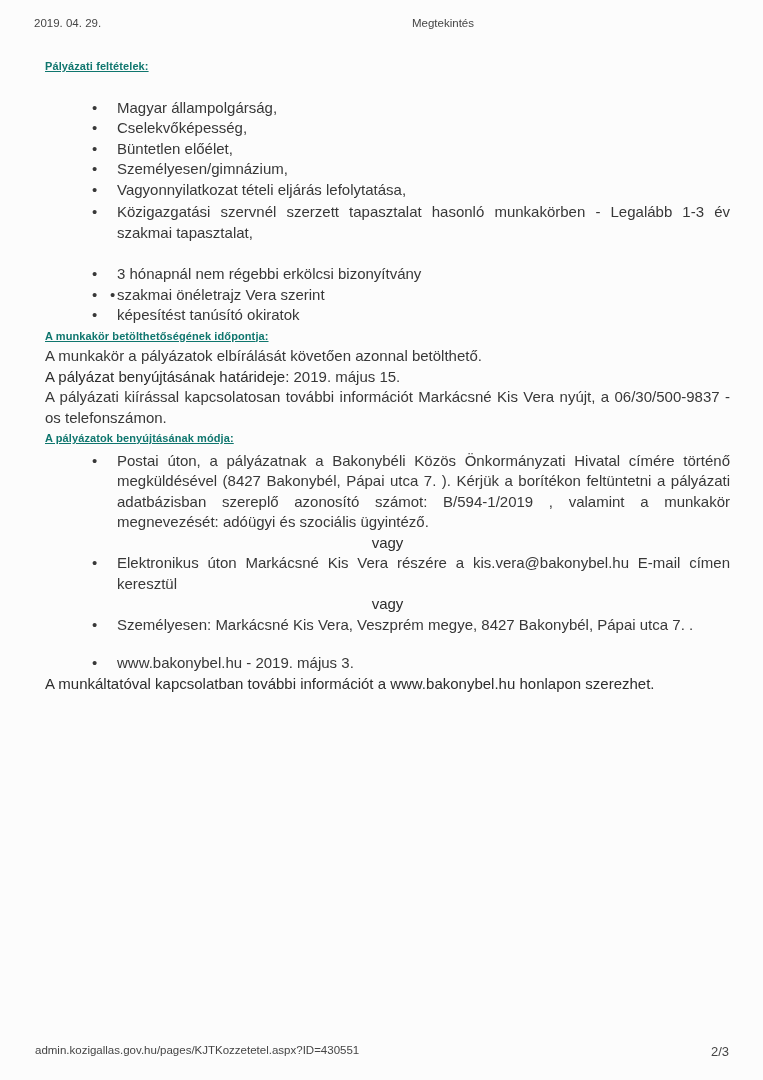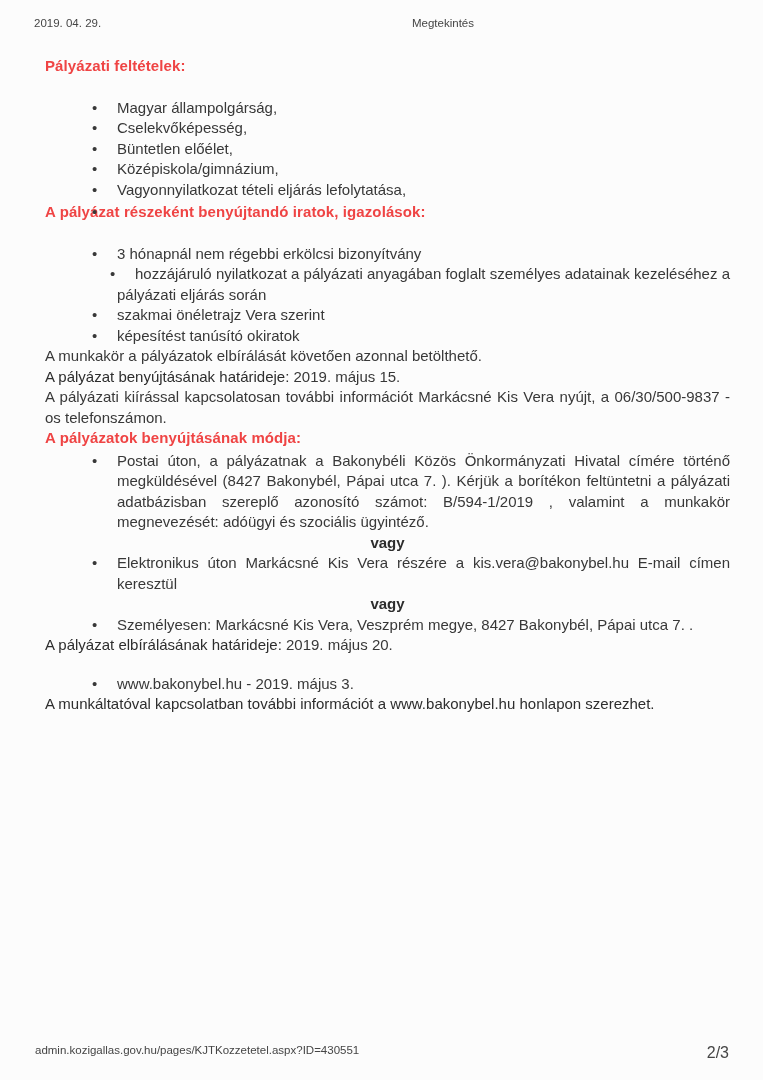--- a/index.html
+++ b/index.html
@@ -22,47 +22,48 @@
     font-size: 11.5px; color: #454545; margin-left: 9px;
   }
   .content {
     position: absolute; top: 0; left: 0; right: 0;
     padding: 56px 33px 0 45px;
     font-size: 15px;
     line-height: 20.5px;
   }
   .content p, .content h2, .content div.li, .content .or { margin: 0; }
   h2.sec {
-    font-size: 15px; font-weight: 700; color: #ef4444;
+    font-size: 11px; font-weight: 700; color: #0f766e;
     letter-spacing: 0.1px;
+    text-decoration: underline;
   }
   .b { font-weight: 400; color: #2d2d2d; }
   .li {
     position: relative;
     padding-left: 72px;
   }
   .li .dot {
     position: absolute; left: 47px; top: 0;
     font-size: 15px;
   }
   .just { text-align: justify; }
   .indent-first { text-indent: 18px; }
-  .or { font-weight: 700; text-align: center; color: #2d2d2d; }
+  .or { font-weight: 400; text-align: center; color: #2d2d2d; }
   .mt2  { margin-top: 2px; }
   .mt14 { margin-top: 14px; }
   .mt16 { margin-top: 16px; }
   .mt18 { margin-top: 18px; }
   .mt21 { margin-top: 21px; }
   .ftr-url {
     position: absolute; left: 35px; top: 1044px;
     font-size: 11.5px; color: #454545;
   }
   .ftr-page {
     position: absolute; right: 34px; top: 1044px;
-    font-size: 16px; color: #454545;
+    font-size: 13px; color: #454545;
   }
 </style>
 </head>
 <body>
 
 <div class="page">
 
   <span class="hdr-date">2019. 04. 29.</span>
   <span class="hdr-title">Megtekintés</span>
 
@@ -77,54 +78,54 @@
       <div class="li">
         <span class="dot">•</span>
         <span>Cselekvőképesség,</span>
       </div>
       <div class="li">
         <span class="dot">•</span>
         <span>Büntetlen előélet,</span>
       </div>
       <div class="li">
         <span class="dot">•</span>
-        <span>Középiskola/gimnázium,</span>
+        <span>Személyesen/gimnázium,</span>
       </div>
       <div class="li">
         <span class="dot">•</span>
         <span>Vagyonnyilatkozat tételi eljárás lefolytatása,</span>
       </div>
     </div>
 
     <div class="mt2">
       <div class="li just">
         <span class="dot">•</span>
+        <span>Közigazgatási szervnél szerzett tapasztalat hasonló munkakörben - Legalább 1-3 év szakmai tapasztalat,</span>
       </div>
     </div>
 
-    <h2 class="sec mt14">A pályázat részeként benyújtandó iratok, igazolások:</h2>
     <div class="mt21">
       <div class="li">
         <span class="dot">•</span>
         <span>3 hónapnál nem régebbi erkölcsi bizonyítvány</span>
       </div>
       <div class="li just indent-first">
         <span class="dot">•</span>
-        <span>hozzájáruló nyilatkozat a pályázati anyagában foglalt személyes adatainak kezeléséhez a pályázati eljárás során</span>
       </div>
       <div class="li">
         <span class="dot">•</span>
         <span>szakmai önéletrajz Vera szerint</span>
       </div>
       <div class="li">
         <span class="dot">•</span>
         <span>képesítést tanúsító okiratok</span>
       </div>
     </div>
 
+    <h2 class="sec mt14">A munkakör betölthetőségének időpontja:</h2>
     <p class="mt18">A munkakör a pályázatok elbírálását követően azonnal betölthető.</p>
 
     <p class="mt18"><span class="b">A pályázat benyújtásának határideje:</span> <span>2019. május 15.</span></p>
 
     <p class="mt18 just">A pályázati kiírással kapcsolatosan további információt Markácsné Kis Vera nyújt, a 06/30/500-9837 -os telefonszámon.</p>
 
     <h2 class="sec mt18">A pályázatok benyújtásának módja:</h2>
     <div class="mt2">
       <div class="li just">
         <span class="dot">•</span>
@@ -135,21 +136,20 @@
         <span class="dot">•</span>
         <span>Elektronikus úton Markácsné Kis Vera részére a kis.vera@bakonybel.hu E-mail címen keresztül</span>
       </div>
       <div class="or">vagy</div>
       <div class="li just">
         <span class="dot">•</span>
         <span>Személyesen: Markácsné Kis Vera, Veszprém megye, 8427 Bakonybél, Pápai utca 7. .</span>
       </div>
     </div>
 
-    <p class="mt16"><span class="b">A pályázat elbírálásának határideje:</span> <span>2019. május 20.</span></p>
 
     <div class="mt18">
       <div class="li">
         <span class="dot">•</span>
         <span>www.bakonybel.hu - 2019. május 3.</span>
       </div>
     </div>
 
     <p class="mt18 b just">A munkáltatóval kapcsolatban további információt a www.bakonybel.hu honlapon szerezhet.</p>
 

